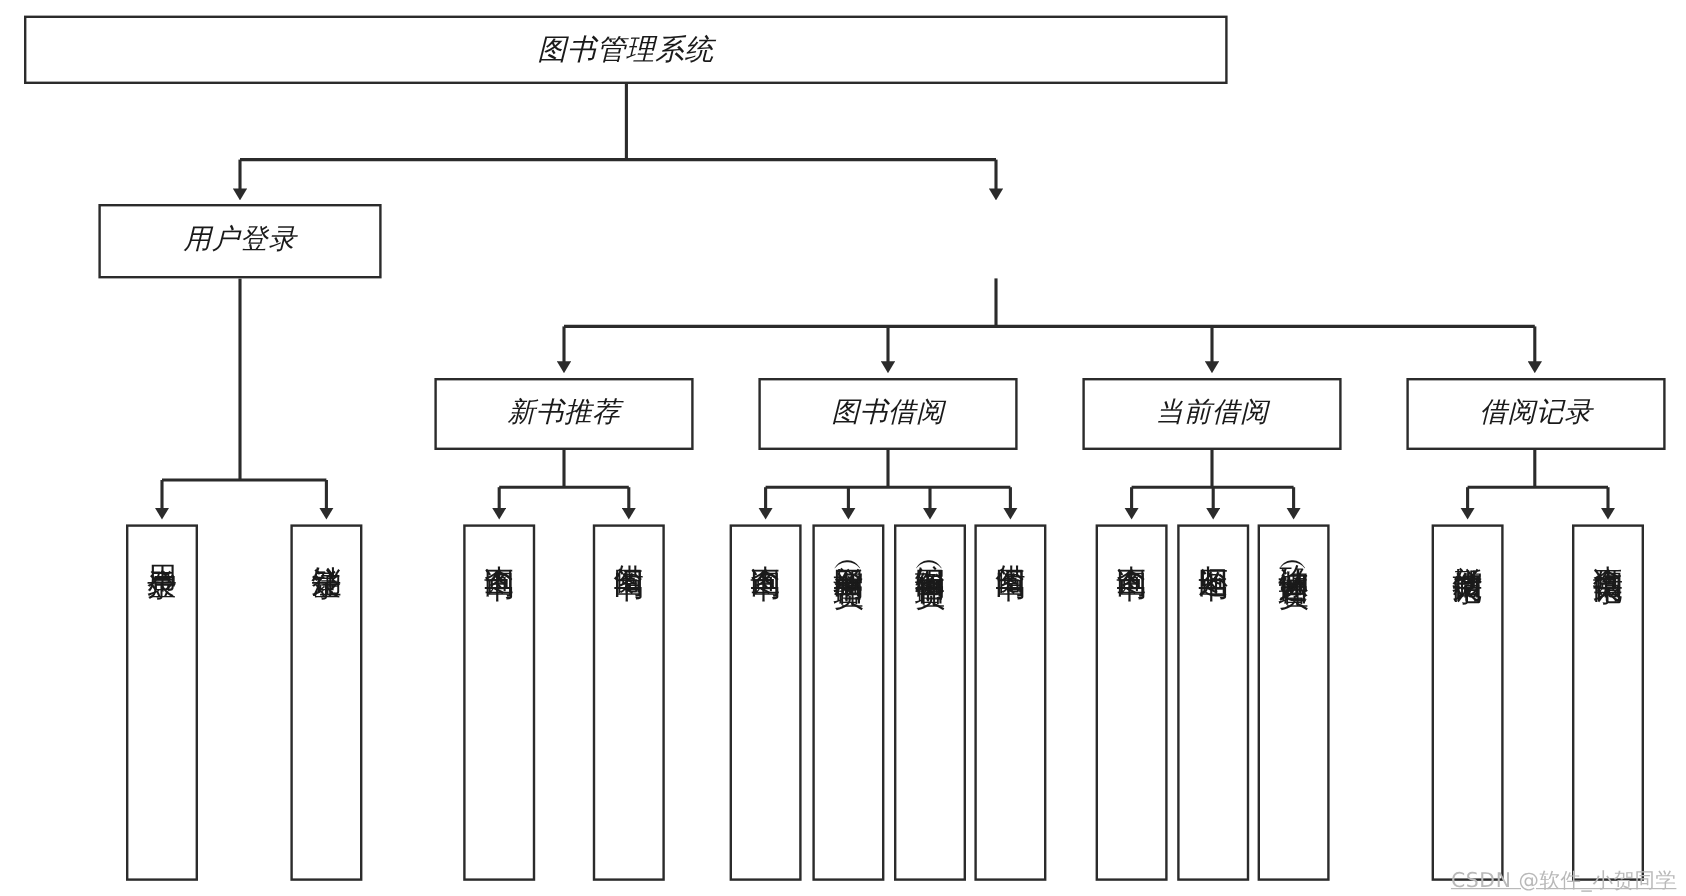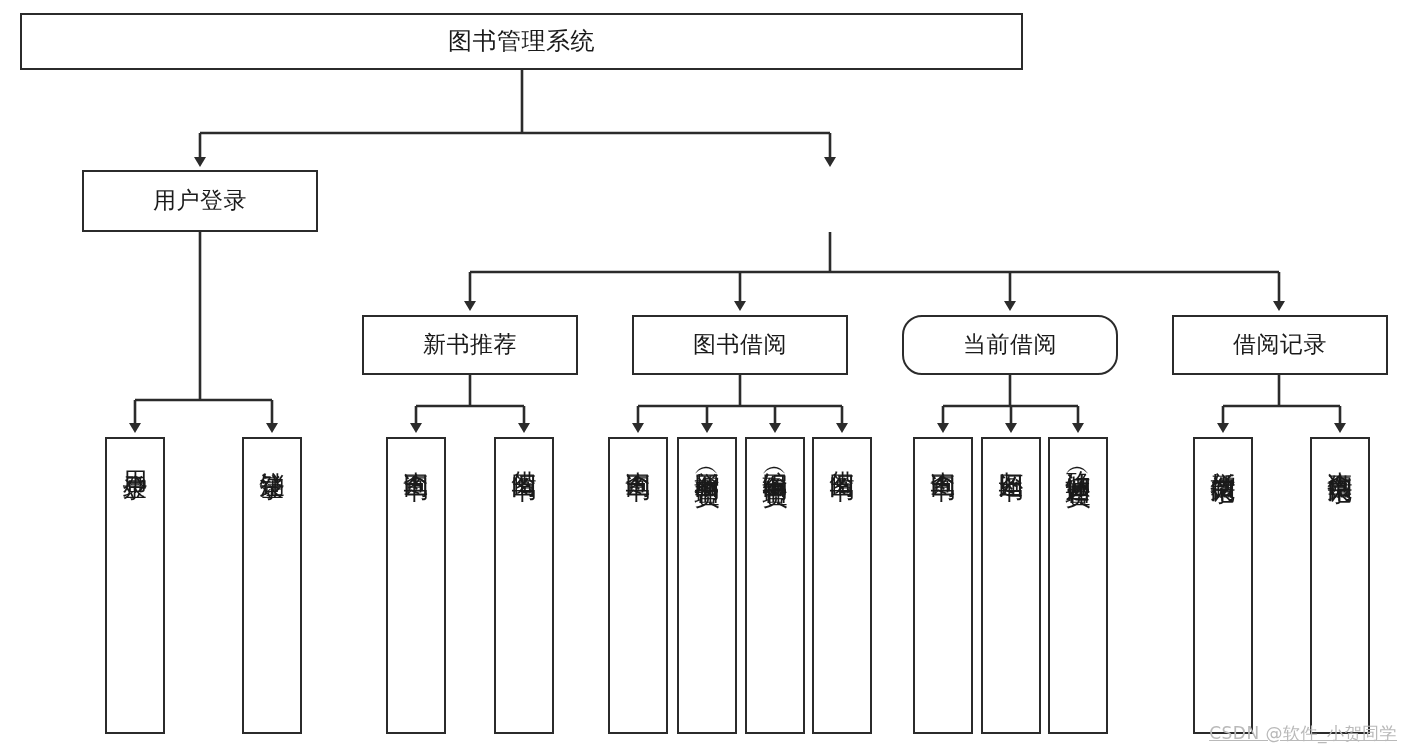--- a/index.html
+++ b/index.html
@@ -36,20 +36,21 @@
   }
   .node .label {
     color: #1a1a1a;
     line-height: 1.18;
     text-align: center;
     white-space: pre;
   }
   .node.horiz .label {
     font-size: 23px;
     letter-spacing: 0.5px;
+    font-style: italic;
   }
   .node.vert {
     align-items: flex-start;
     justify-content: center;
     padding-top: 12px;
   }
   .node.vert .label {
     writing-mode: vertical-rl;
     text-orientation: upright;
     font-size: 25px;
@@ -135,21 +136,21 @@
   <div class="node horiz" style="left:82px; top:170px; width:236px; height:62px;">
     <span class="label">用户登录</span>
   </div>
 
   <div class="node horiz" style="left:632px; top:315px; width:216px; height:60px;">
     <span class="label">图书借阅</span>
   </div>
   <div class="node horiz" style="left:362px; top:315px; width:216px; height:60px;">
     <span class="label">新书推荐</span>
   </div>
-  <div class="node horiz" style="left:902px; top:315px; width:216px; height:60px;border-radius:20px;">
+  <div class="node horiz" style="left:902px; top:315px; width:216px; height:60px;">
     <span class="label">当前借阅</span>
   </div>
   <div class="node horiz" style="left:1172px; top:315px; width:216px; height:60px;">
     <span class="label">借阅记录</span>
   </div>
 
   <div class="node vert" style="left:105px; top:437px; width:60px; height:297px;">
     <span class="label">用户登录</span>
   </div>
   <div class="node vert" style="left:242px; top:437px; width:60px; height:297px;">

